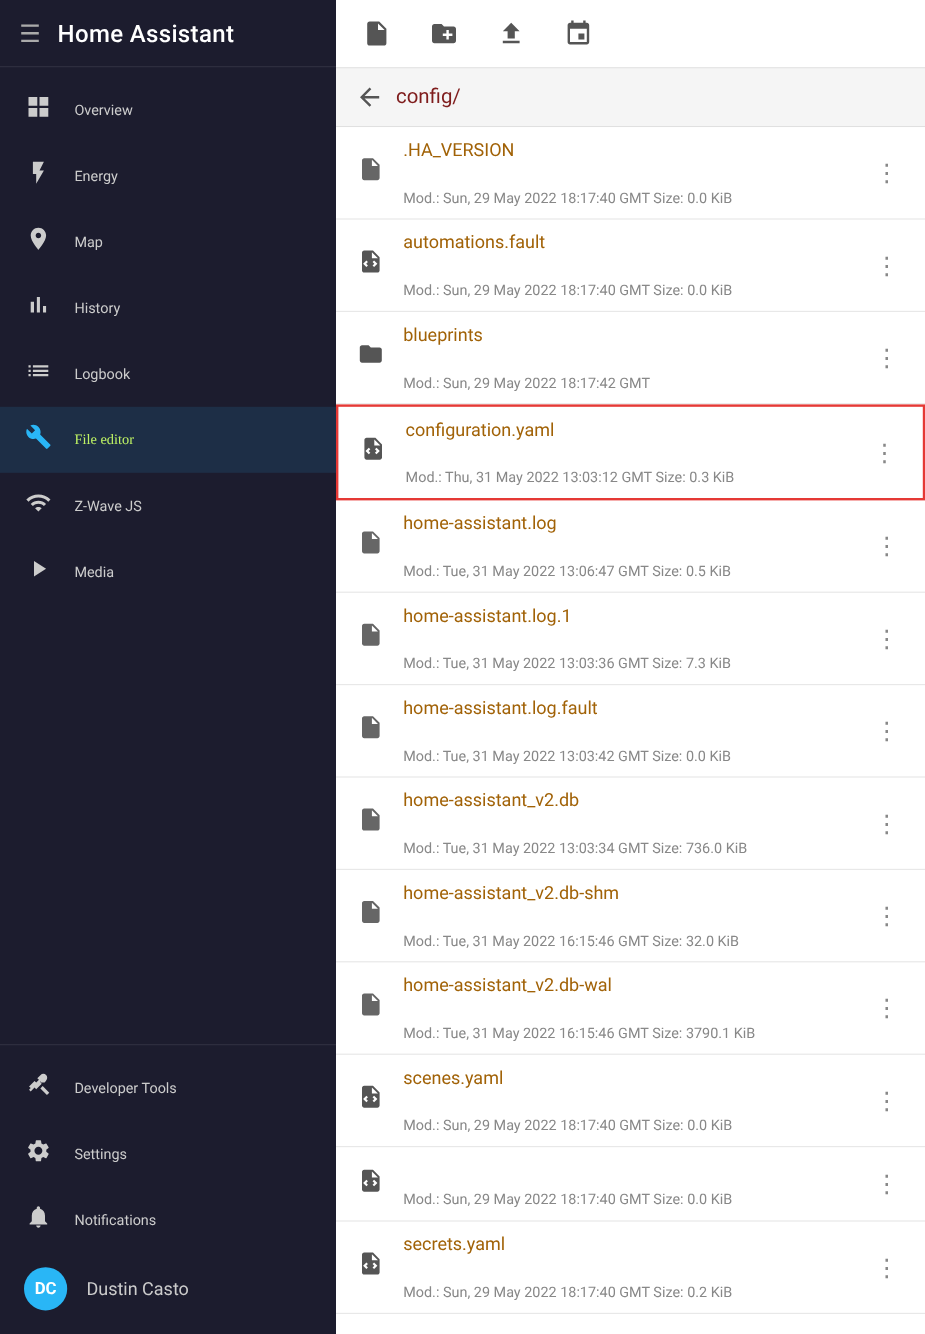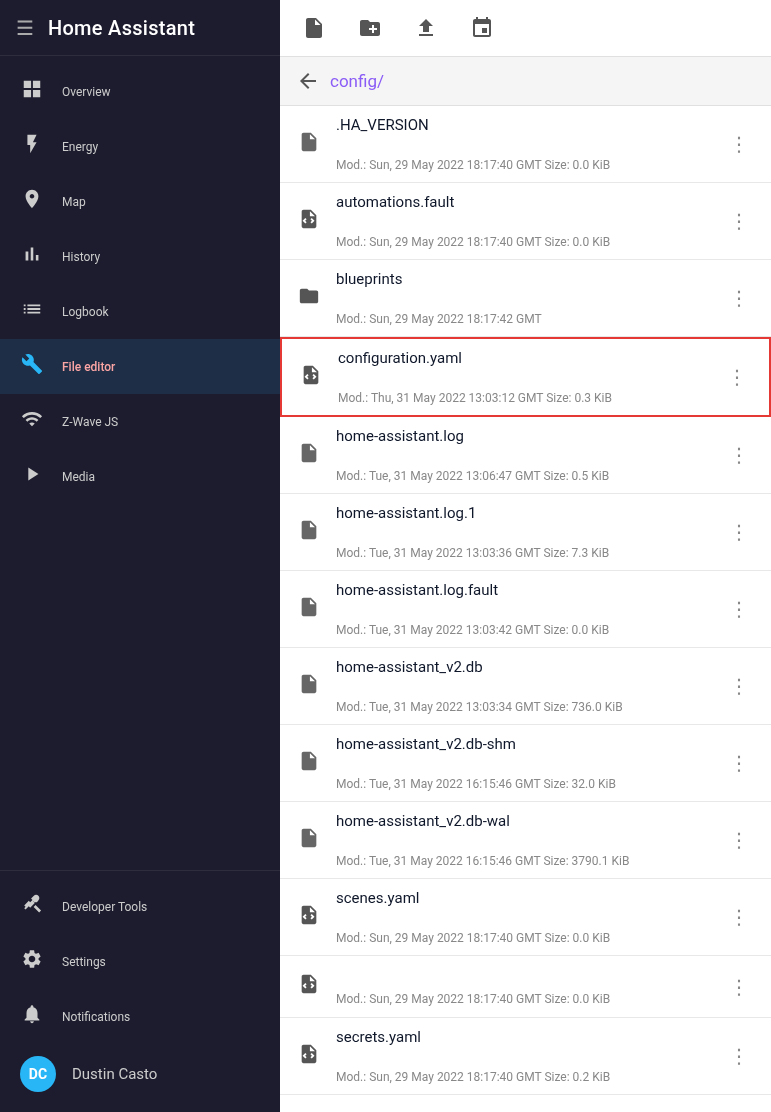--- a/index.html
+++ b/index.html
@@ -76,22 +76,23 @@
       text-align: center;
       flex-shrink: 0;
     }
 
     .nav-item .nav-label {
       font-size: 12px;
       font-weight: 400;
     }
 
     .nav-item.active .nav-label {
-      color: #fca5a5;
+      color: #bef264;
       font-weight: 500;
+      font-family: Liberation Serif, serif;
     }
 
     .sidebar-bottom {
       border-top: 1px solid rgba(255,255,255,0.08);
       padding: 8px 0;
       text-align: center;
     }
 
     .user-item {
       display: flex;
@@ -170,21 +171,21 @@
       font-size: 22px;
       display: flex;
       align-items: center;
       border: none;
       background: transparent;
       padding: 0;
     }
 
     .breadcrumb-path {
       font-size: 17px;
-      color: #8b5cf6;
+      color: #7f1d1d;
       font-weight: 400;
     }
 
     .file-list {
       flex: 1;
       overflow-y: auto;
       background: #fff;
     }
 
     .file-item {
@@ -217,21 +218,21 @@
     .file-icon.code {
       color: #555;
     }
 
     .file-info {
       flex: 1;
     }
 
     .file-name {
       font-size: 15px;
-      color: #0f172a;
+      color: #a16207;
       font-weight: 400;
       margin-bottom: 3px;
     }
 
     .file-meta {
       font-size: 12px;
       color: #888;
       margin-top: 24px;
     }
 

